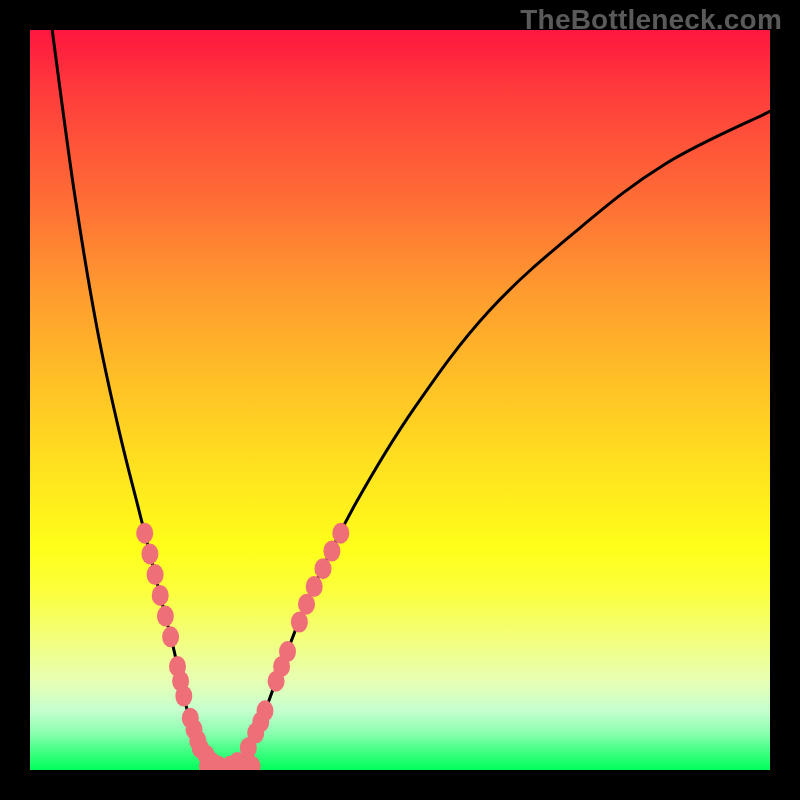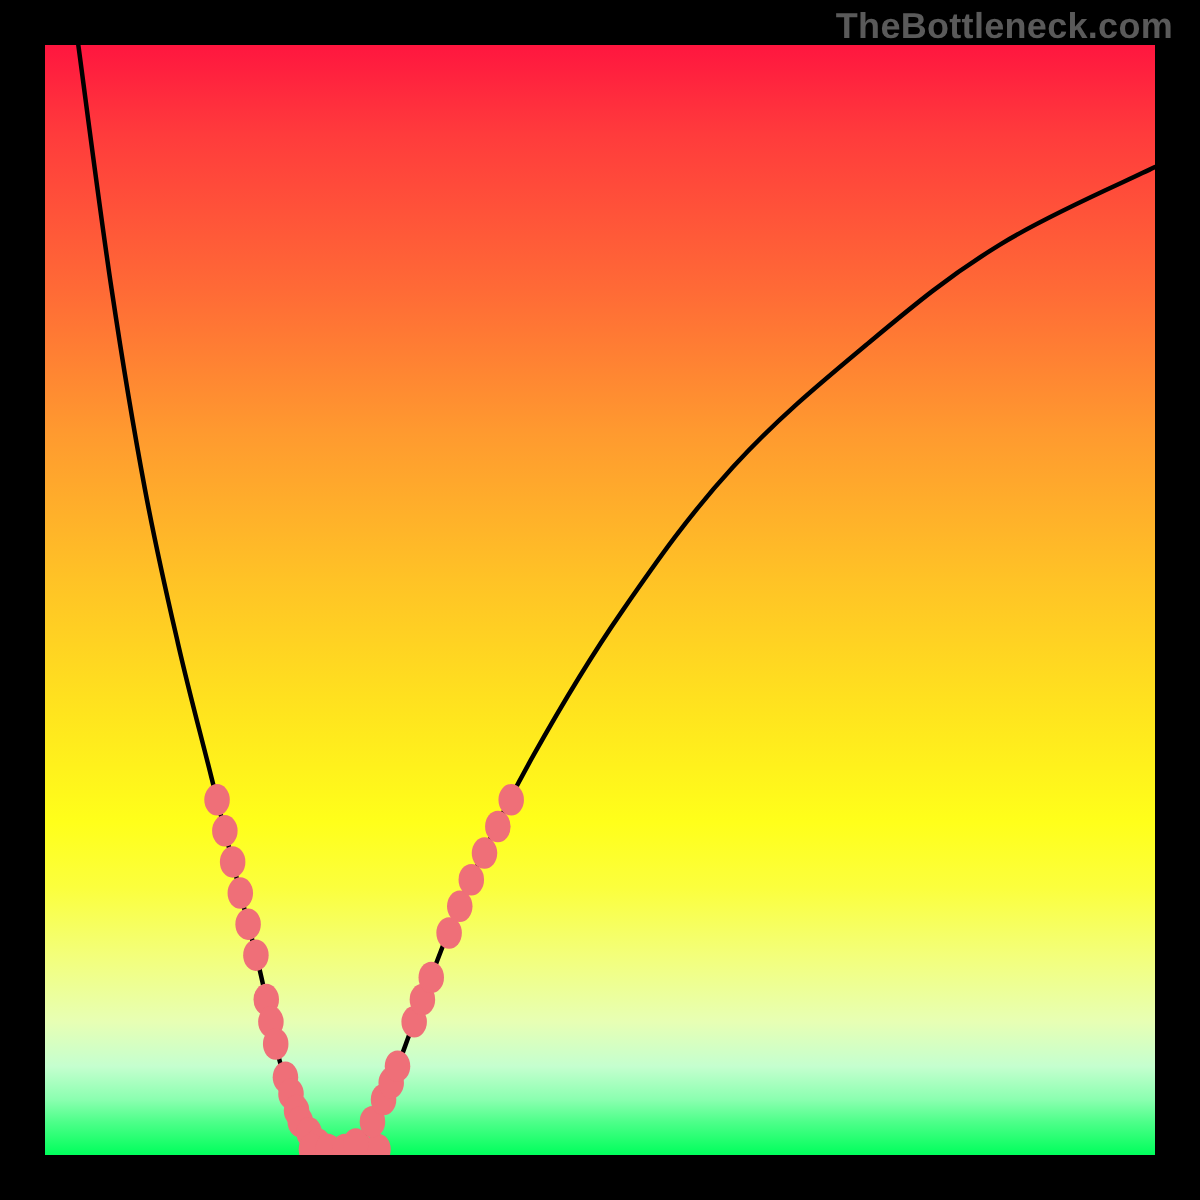--- a/index.html
+++ b/index.html
@@ -48,21 +48,21 @@
       #4eff8a 97%,
       #1aff6a 99%,
       #00ff5c 100%
     );
   }
   .watermark {
     position: absolute;
     top: 4px;
     right: 18px;
     font-family: Arial, Helvetica, sans-serif;
-    font-size: 24px;
+    font-size: 28px;
     font-weight: 600;
     color: #5a5a5a;
     letter-spacing: 0.2px;
   }
   svg.curves {
     position: absolute;
     left: 0;
     top: 0;
     width: 740px;
     height: 740px;

